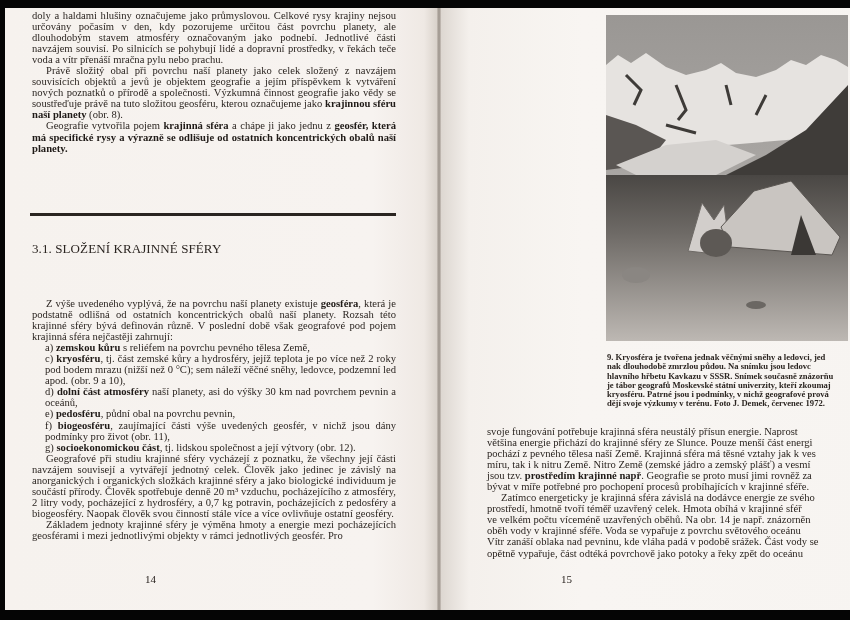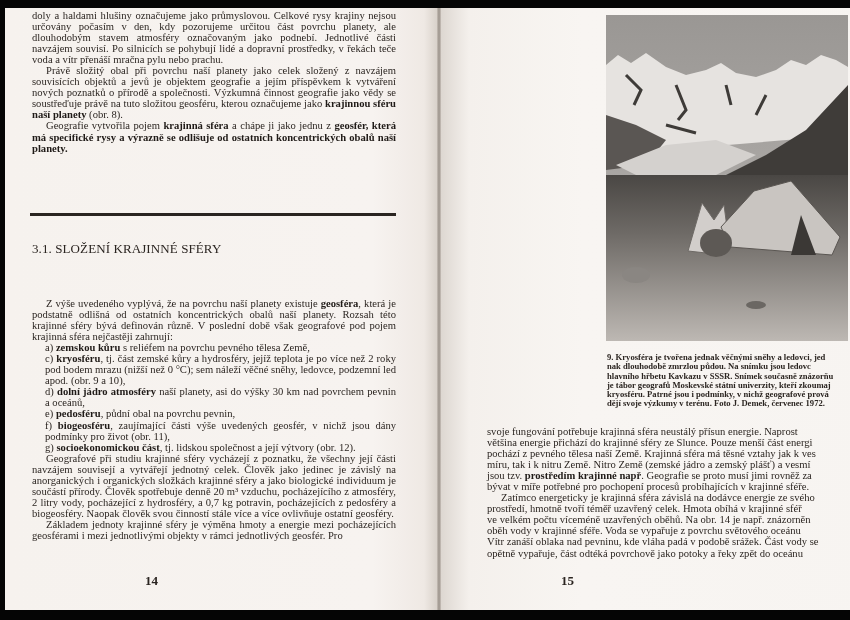--- a/index.html
+++ b/index.html
@@ -19,21 +19,21 @@
   .txt p.ind { text-indent: 14px; }
   .txt b { font-weight: bold; color: #1f1a17; }
   .li { padding-left: 13px; text-indent: -13px; }
 
   #block-top { left: 27px; top: 2px; width: 364px; }
   .rule { position: absolute; left: 25px; top: 205px; width: 366px; height: 3px; background: #2a2521; }
   #chapter-title { position: absolute; left: 27px; top: 210px; font-family: "Liberation Sans", "DejaVu Sans", sans-serif; font-weight: bold; font-size: 16.5px; color: #1e1a17; white-space: nowrap; }
   #chapter-title .num { font-family: "Liberation Serif", serif; font-weight: normal; font-size: 13px; }
   #section-title { position: absolute; left: 27px; top: 233px; font-size: 13px; color: #2a2420; letter-spacing: 0.1px; white-space: nowrap; }
   #block-body { left: 27px; top: 248px; width: 364px; margin-top: 42px; }
-  .pgnum { position: absolute; font-size: 13px; font-weight: bold; color: #2a2420; }
+  .pgnum { position: absolute; font-size: 11px; font-weight: normal; color: #2a2420; }
   #pgnum-left { left: 140px; top: 565px; }
   #pgnum-right { left: 120px; top: 565px; }
 
   
   #photo { position: absolute; left: 165px; top: 7px; width: 242px; height: 326px; overflow: hidden; background: #8c8884; }
   #photo svg { display: block; }
 
   #caption { left: 166px; top: 345px; width: 250px; font-size: 8.6px; line-height: 9.3px; font-weight: bold; color: #2b2521; white-space: nowrap; text-align: left; }
   #block-right { left: 46px; top: 418px; width: 380px; white-space: nowrap; text-align: left; }
 </style>
@@ -48,21 +48,21 @@
   </div>
 
   <div class="rule"></div>
   <div id="section-title">3.1. SLOŽENÍ KRAJINNÉ SFÉRY</div>
 
   <div class="txt" id="block-body">
     <p class="ind"><span>Z výše uvedeného vyplývá, že na povrchu naší planety existuje </span><b>geosféra</b><span>, která je podstatně odlišná od ostatních koncentrických obalů naší planety. Rozsah této krajinné sféry bývá definován různě. V poslední době však geografové pod pojem krajinná sféra nejčastěji zahrnují:</span></p>
     <div id="geo-list">
         <p class="li"><span>a)</span> <b>zemskou kůru</b><span> s reliéfem na povrchu pevného tělesa Země,</span></p>
         <p class="li"><span>c)</span> <b>kryosféru</b><span>, tj. část zemské kůry a hydrosféry, jejíž teplota je po více než 2 roky pod bodem mrazu (nižší než 0 °C); sem náleží věčné sněhy, ledovce, podzemní led apod. (obr. 9 a 10),</span></p>
-        <p class="li"><span>d)</span> <b>dolní jádro atmosféry</b><span> naší planety, asi do výšky 30 km nad povrchem pevnin a oceánů,</span></p>
+        <p class="li"><span>d)</span> <b>dolní část atmosféry</b><span> naší planety, asi do výšky 30 km nad povrchem pevnin a oceánů,</span></p>
         <p class="li"><span>e)</span> <b>pedosféru</b><span>, půdní obal na povrchu pevnin,</span></p>
         <p class="li"><span>f)</span> <b>biogeosféru</b><span>, zaujímající části výše uvedených geosfér, v nichž jsou dány podmínky pro život (obr. 11),</span></p>
         <p class="li"><span>g)</span> <b>socioekonomickou část</b><span>, tj. lidskou společnost a její výtvory (obr. 12).</span></p>
       </div>
     <p class="ind">Geografové při studiu krajinné sféry vycházejí z poznatku, že všechny její části navzájem souvisejí a vytvářejí jednotný celek. Člověk jako jedinec je závislý na anorganických i organických složkách krajinné sféry a jako biologické individuum je součástí přírody. Člověk spotřebuje denně 20 m³ vzduchu, pocházejícího z atmosféry, 2 litry vody, pocházející z hydrosféry, a 0,7 kg potravin, pocházejících z pedosféry a biogeosféry. Naopak člověk svou činností stále více a více ovlivňuje ostatní geosféry.</p>
     <p class="ind">Základem jednoty krajinné sféry je výměna hmoty a energie mezi pocházejících geosférami i mezi jednotlivými objekty v rámci jednotlivých geosfér. Pro</p>
   </div>
 
   <div class="pgnum" id="pgnum-left">14</div>
 </div>

